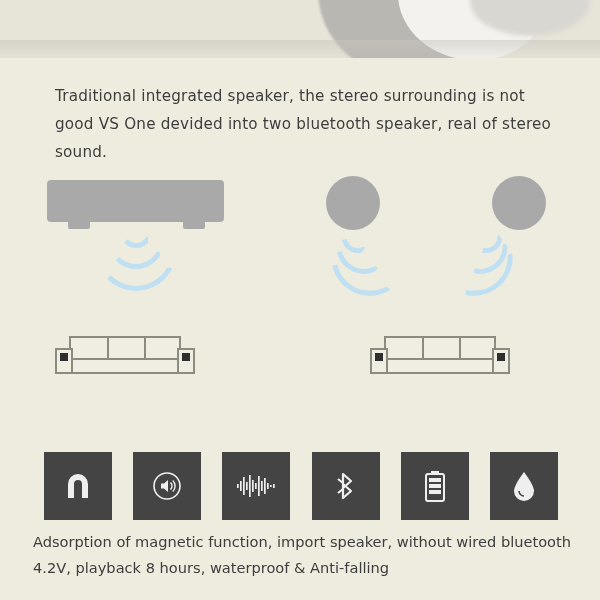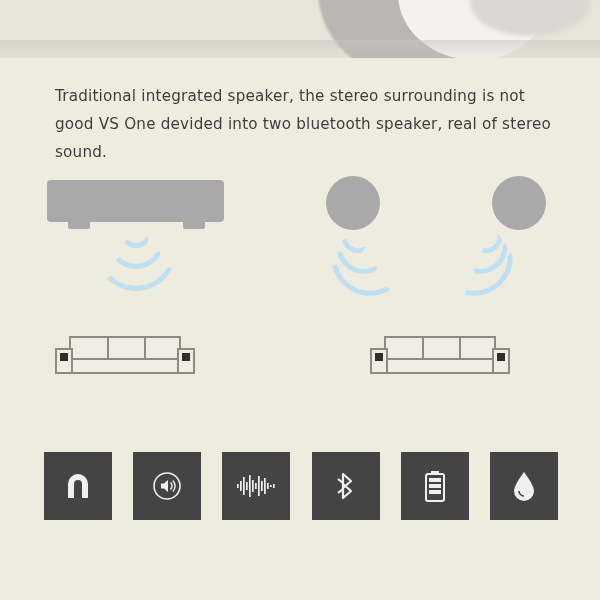--- a/index.html
+++ b/index.html
@@ -305,14 +305,15 @@
 
     <div class="icon-tile">
       <svg width="28" height="34" viewBox="0 0 28 34">
         <path d="M14 3 C14 3 4 16 4 22 A10 10 0 0 0 24 22 C24 16 14 3 14 3 Z" fill="#efefef"></path>
         <path d="M9 22 A5 5 0 0 0 14 27" fill="none" stroke="#444444" stroke-width="1.6"></path>
       </svg>
     </div>
 
   </div>
 
+  <div class="caption">Adsorption of magnetic function, import speaker, without wired bluetooth 4.2V, playback 8 hours, waterproof &amp; Anti-falling</div>
 
 </div>
 
 </body></html>

